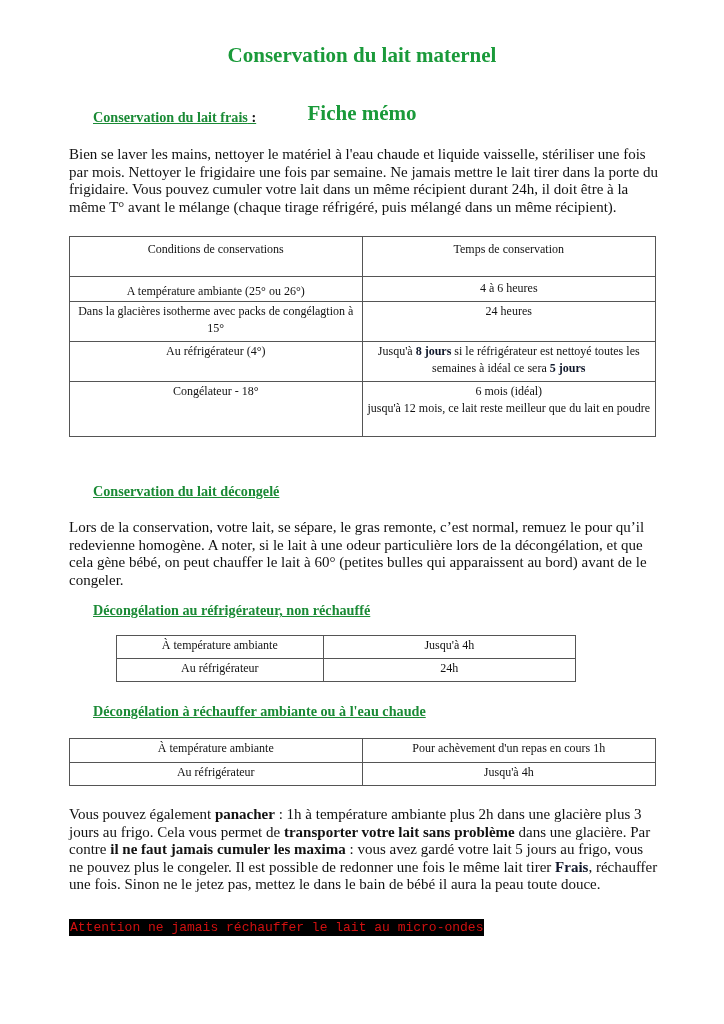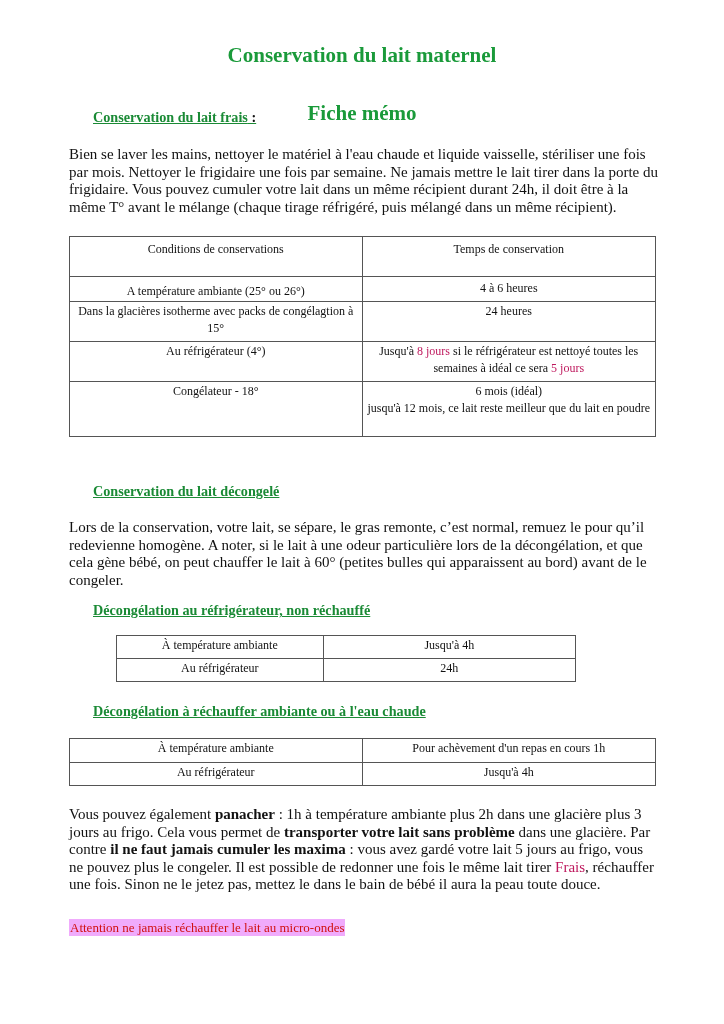--- a/index.html
+++ b/index.html
@@ -21,25 +21,25 @@
     position: absolute; left: 69px; width: 590px; line-height: 17.5px;
     font-size: 15px;
   }
   table {
     position: absolute; border-collapse: collapse; font-size: 12px;
   }
   td {
     border: 1px solid #555; text-align: center; vertical-align: top;
     padding: 1px 4px; line-height: 17px;
   }
-  .red { color: #be185d; font-weight: normal; margin-top: 48px; }
+  .red { color: #0f172a; font-weight: bold; margin-top: 48px; }
   .alert {
     position: absolute; left: 69px; top: 919px;
-    font-family: Liberation Serif, serif; font-size: 13px;
-    background: #f0abfc; color: #d01010; line-height: 17px; padding: 0 1px;
+    font-family: Liberation Mono, monospace; font-size: 13px;
+    background: #000000; color: #d01010; line-height: 17px; padding: 0 1px;
   }
 </style>
 </head>
 <body>
 
 <div class="title" style="top:42px;">Conservation du lait maternel</div>
 <div class="title" style="top:68px;margin-top:32px;">Fiche mémo</div>
 
 <div class="h" style="top:109px;"><span>Conservation du lait frais</span><span class="plain"> :</span></div>
 

